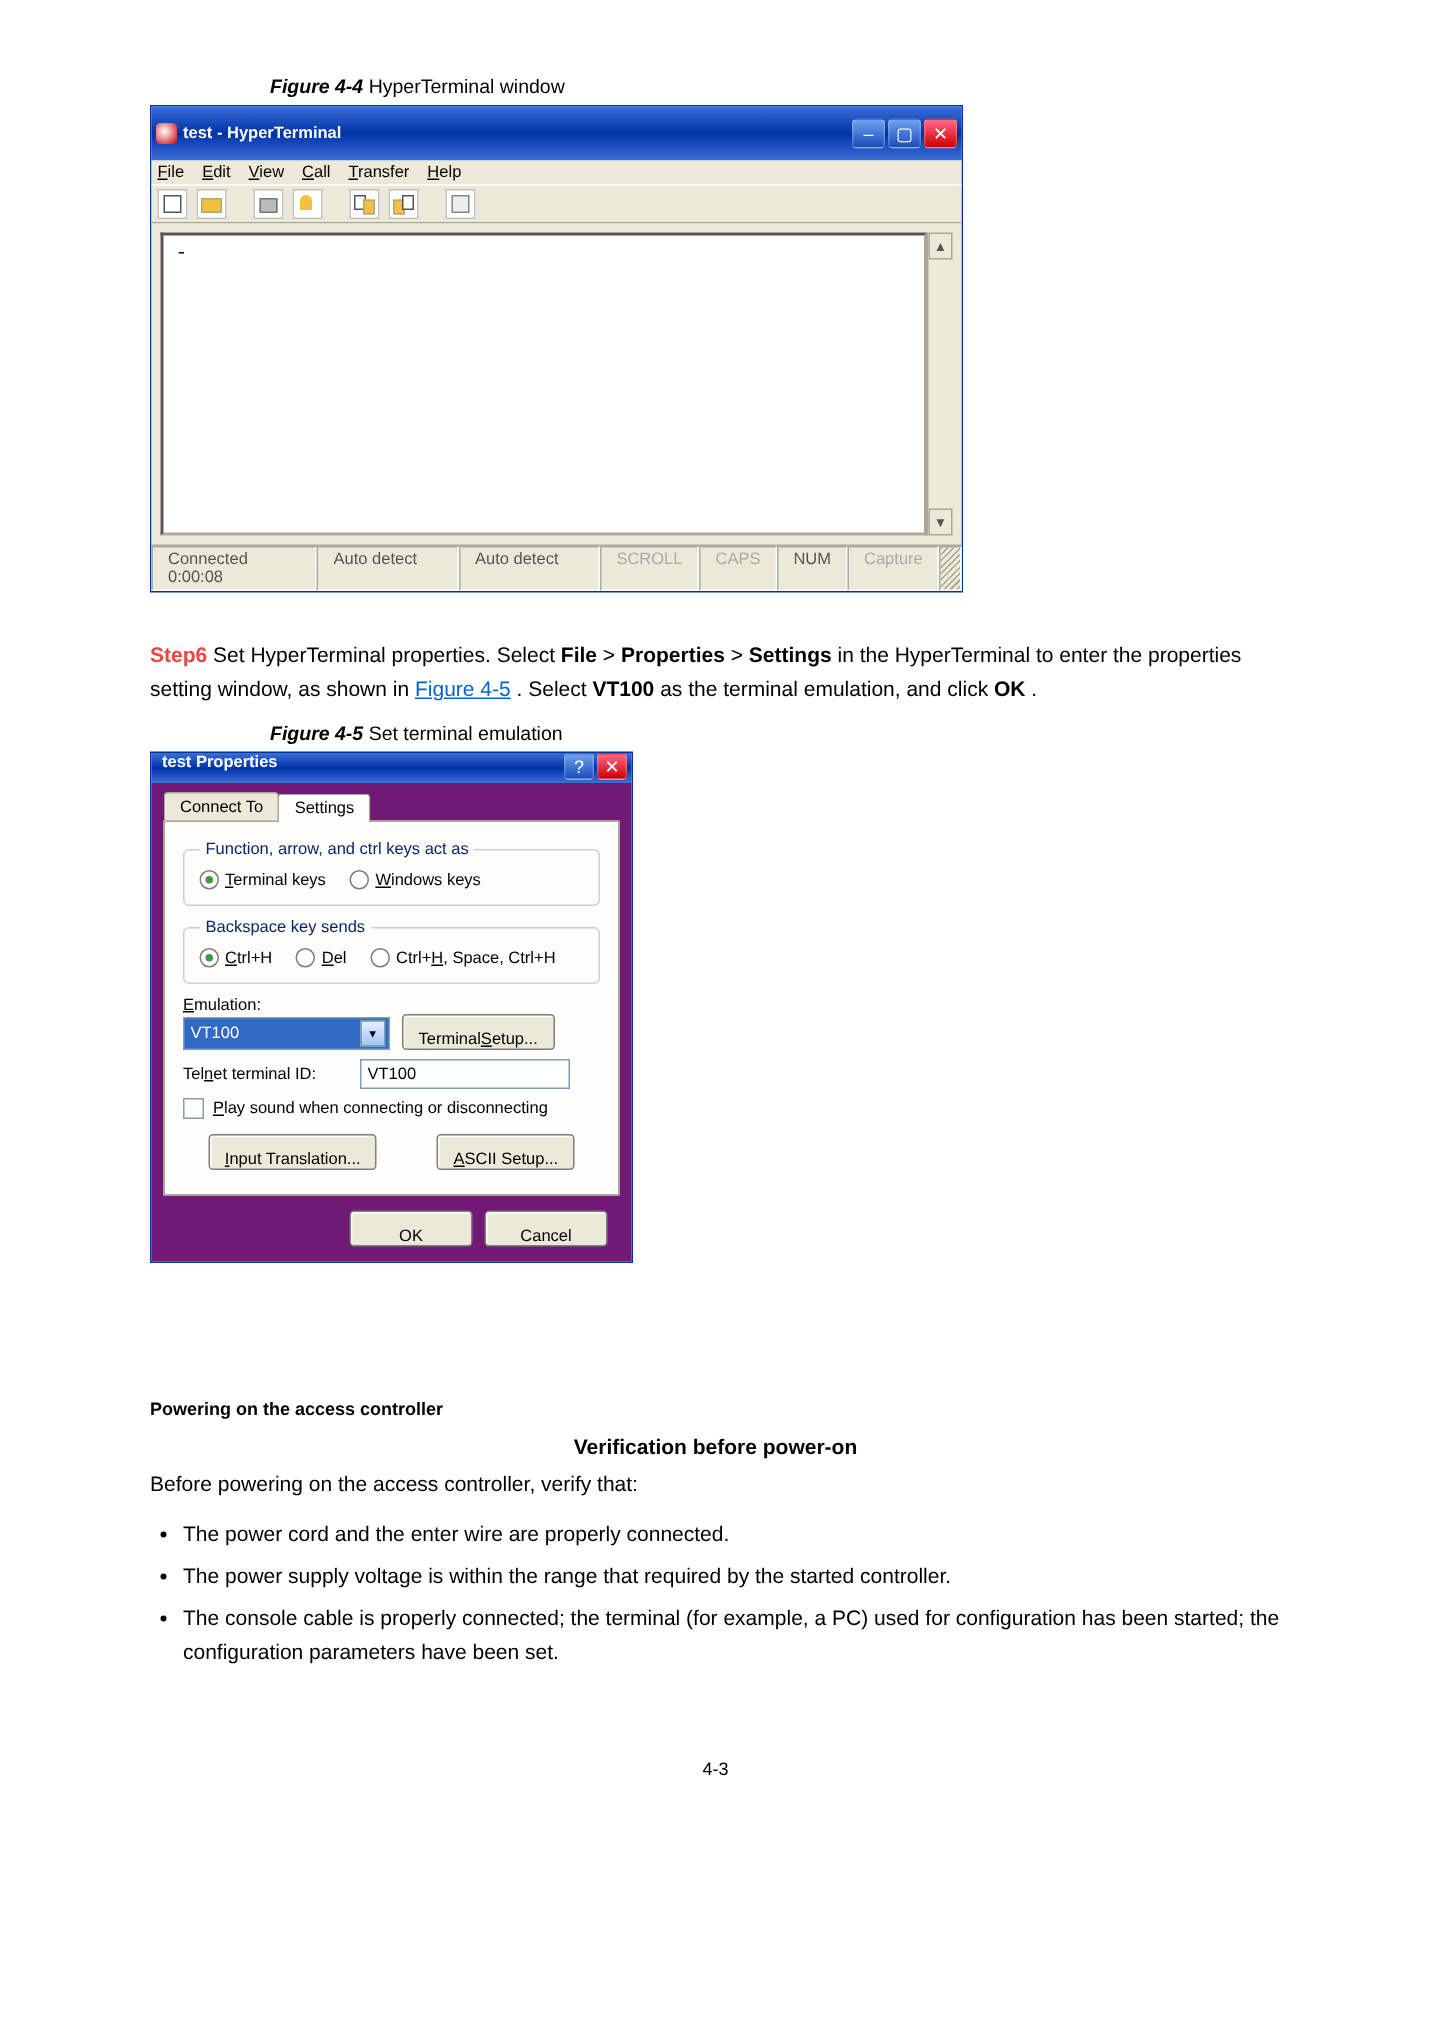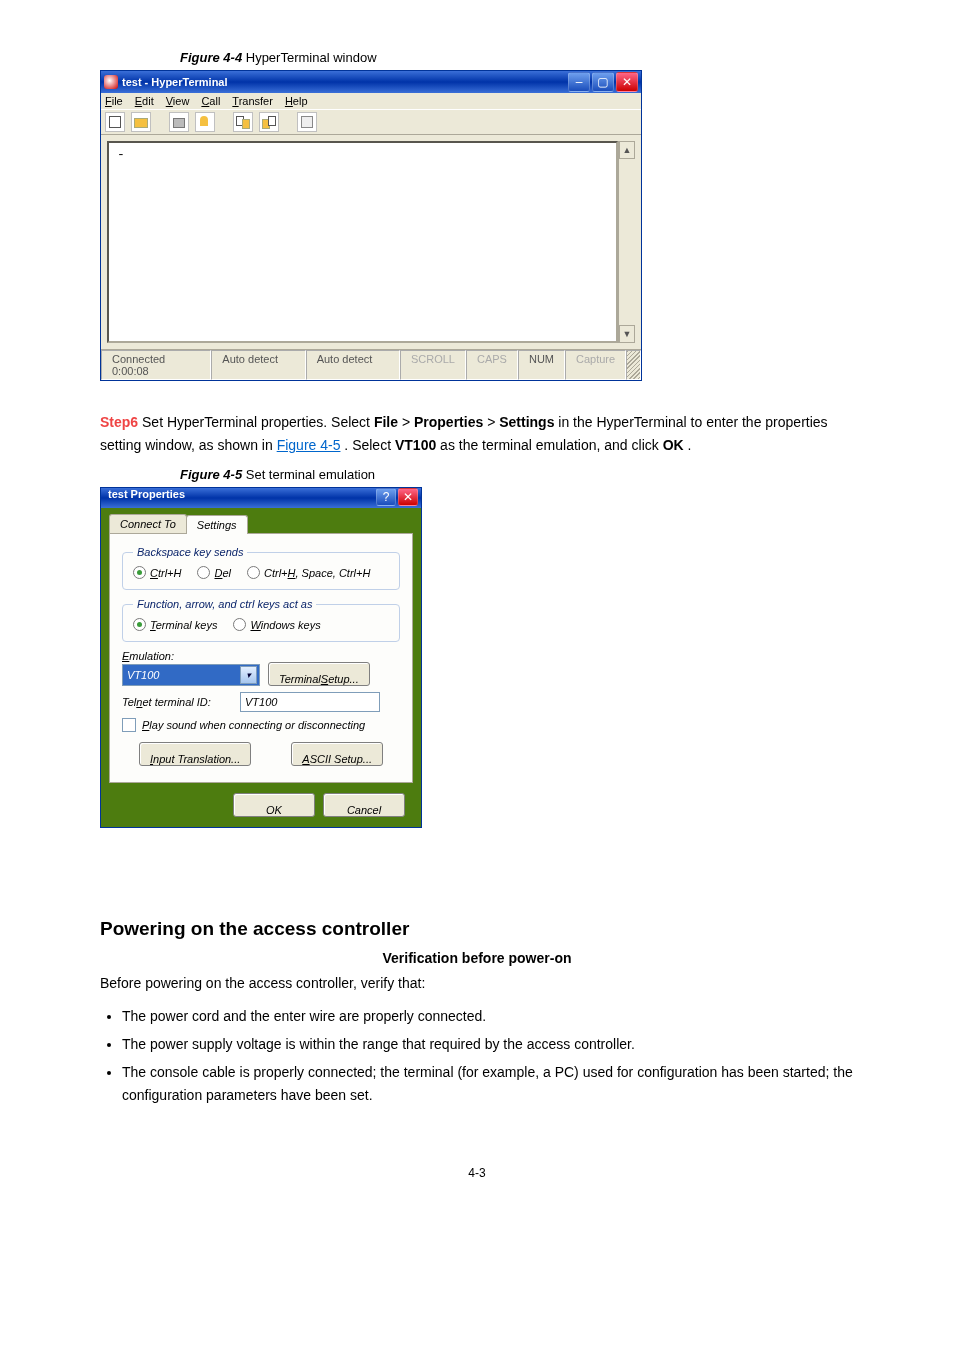--- a/index.html
+++ b/index.html
@@ -24,21 +24,21 @@
   .win-ht {
     width: 540px;
     border: 1px solid #003399;
     margin-left: 0;
     font-family: Tahoma, sans-serif;
     font-size: 11px;
   }
   .win-ht .titlebar {
     background: linear-gradient(to bottom, #3a6fd8, #0033a8, #3a6fd8);
     color: #fff;
-    height: 22px;
+    height: 36px;
     display: flex;
     align-items: center;
     padding: 0 3px;
     justify-content: flex-end;
   }
   .win-ht .titlebar .ticon {
     width: 14px; height: 14px;
     background: radial-gradient(circle at 40% 40%, #fff, #c00);
     border-radius: 3px;
     margin-right: 4px;
@@ -162,23 +162,22 @@
   .dlg .titlebar .ttitle { flex:1; font-weight:bold; padding-left:4px; }
   .dlg .titlebar .winbtn {
     width:18px; height:16px; margin-left:2px;
     border:1px solid #fff3; border-radius:3px;
     display:flex; align-items:center; justify-content:center;
     color:#fff; font-family:Arial; font-size:12px;
   }
   .dlg .titlebar .winbtn.help { background: linear-gradient(to bottom, #6fa0ee, #1a4dbb); }
   .dlg .titlebar .winbtn.close { background: linear-gradient(to bottom, #f68, #c00); }
   .dlg .body {
-    background:#4d7c0f;
+    background:#701a75;
     padding: 6px 8px 10px;
-    font-style: italic;
   }
   .tabs {
     display:flex;
     margin-bottom: 0;
   }
   .tab {
     padding: 3px 10px;
     border:1px solid #aca899;
     border-bottom:none;
     background:#ece9d8;
@@ -245,21 +244,21 @@
   }
   .check { display:flex; align-items:center; gap:6px; margin:6px 0; }
   .check .box { width:12px; height:12px; border:1px solid #7f9db9; background:#fff; }
   .btnrow { display:flex; gap:40px; justify-content:center; margin:10px 0 4px; }
   .dlg .okrow {
     display:flex; justify-content:flex-end; gap:8px; padding:10px 8px 0;
   }
 
   .section-prefix { font-weight:bold; color:#ef4444; }
 
-  h3.power { font-size:19px; margin:90px 0 10px 0; }
+  h3.power { font-size:12px; margin:90px 0 10px 0; }
   .bodytext { margin: 6px 0 10px 0; line-height:1.6; }
   ul.bullets { margin:0; padding-left: 22px; }
   ul.bullets li { margin: 6px 0; line-height:1.6; }
 
   .pagenum {
      text-align:center; font-size:12px; margin-top:60px;
   }
 </style>
 </head>
 <body>
@@ -347,53 +346,53 @@
     <div class="ttitle">test Properties</div>
     <div class="winbtn help">?</div>
     <div class="winbtn close">✕</div>
   </div>
   <div class="body">
     <div class="tabs">
       <div class="tab">Connect To</div>
       <div class="tab active">Settings</div>
     </div>
     <div class="tabpanel">
+
+      <fieldset>
+        <legend>Function, arrow, and ctrl keys act as</legend>
+        <div class="row">
+          <label class="radio checked">
+            <span class="dot"></span>
+              <span class="lbl"><u>T</u>erminal keys</span>
+          </label>
+          <label class="radio">
+            <span class="dot"></span>
+              <span class="lbl"><u>W</u>indows keys</span>
+          </label>
+        </div>
+      </fieldset>
 
       <fieldset>
         <legend>Backspace key sends</legend>
         <div class="row">
           <label class="radio checked">
             <span class="dot"></span>
               <span class="lbl"><u>C</u>trl+H</span>
           </label>
           <label class="radio">
             <span class="dot"></span>
               <span class="lbl"><u>D</u>el</span>
           </label>
           <label class="radio">
             <span class="dot"></span>
               <span class="lbl">Ctrl+<u>H</u>, Space, Ctrl+H</span>
           </label>
         </div>
       </fieldset>
 
-      <fieldset>
-        <legend>Function, arrow, and ctrl keys act as</legend>
-        <div class="row">
-          <label class="radio checked">
-            <span class="dot"></span>
-              <span class="lbl"><u>T</u>erminal keys</span>
-          </label>
-          <label class="radio">
-            <span class="dot"></span>
-              <span class="lbl"><u>W</u>indows keys</span>
-          </label>
-        </div>
-      </fieldset>
-
       <div class="formrow">
         <div style="display:flex; flex-direction:column;">
           <span class="lbl"><u>E</u>mulation:</span>
           <div class="select hl" style="margin-top:2px;">
             <span>VT100</span>
             <span class="dd">▾</span>
           </div>
         </div>
         <div style="align-self:flex-end;">
           <div class="btn">Terminal <u>S</u>etup...</div>
@@ -424,17 +423,17 @@
       <div class="btn" style="width:60px; justify-content:center;">Cancel</div>
     </div>
   </div>
 </div>
 
 <h3 class="power">Powering on the access controller</h3>
 <div class="boldish" style="margin:8px 0 4px;text-align:center;">Verification before power-on</div>
 <div class="bodytext">Before powering on the access controller, verify that:</div>
 <ul class="bullets">
   <li>The power cord and the enter wire are properly connected.</li>
-  <li>The power supply voltage is within the range that required by the access controller.</li>
+  <li>The power supply voltage is within the range that required by the started controller.</li>
   <li>The console cable is properly connected; the terminal (for example, a PC) used for configuration has been started; the configuration parameters have been set.</li>
 </ul>
 
 <div class="pagenum">4-3</div>
 
 </body></html>

